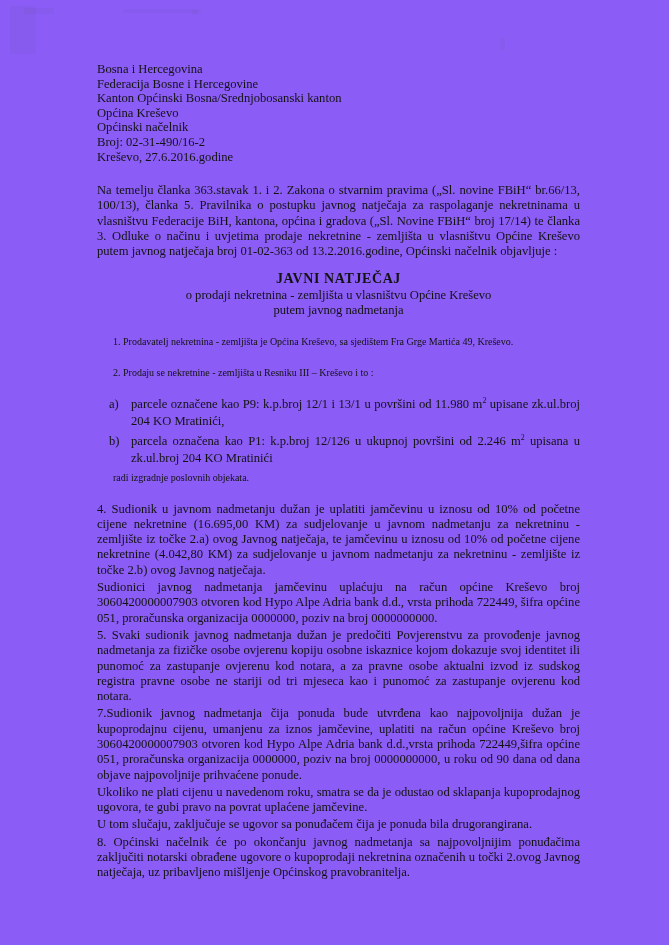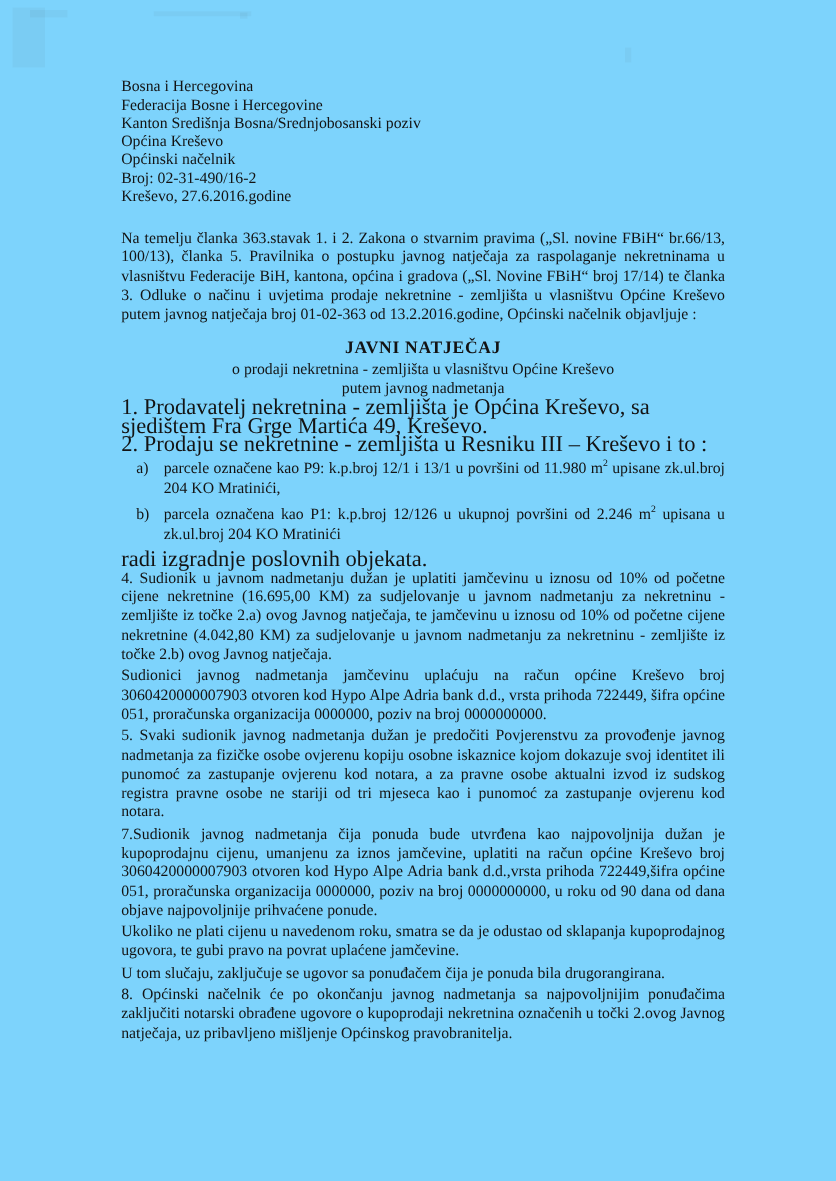--- a/index.html
+++ b/index.html
@@ -11,21 +11,21 @@
     width: 669px;
     height: 945px;
     font-family: "Liberation Serif", "DejaVu Serif", serif;
     color: #131313;
     overflow: hidden;
     position: relative;
   }
   #page {
     position: absolute;
     inset: 0;
-    background: #7dd3fc;
+    background: #8b5cf6;
     text-decoration: underline;
   }
   
   .speckle {
     position: absolute;
     opacity: 0.05;
     background: #555;
     pointer-events: none;
   }
   .s1 { left: 10px; top: 6px; width: 26px; height: 48px; }
@@ -66,25 +66,25 @@
     font-weight: bold;
     letter-spacing: 0.6px;
     line-height: 18px;
   }
   .title-sub {
     font-size: 12.6px;
     line-height: 15px;
   }
 
   .list-item {
-    font-size: 18px;
+    font-size: 10px;
     line-height: 15.3px;
     text-align: justify;
     text-justify: inter-word;
-    margin: 0;
+    margin: 16px;
   }
   .no-justify { text-align: left; }
 
   .sub-list {
     margin: 2px 0 2px 0;
     padding: 0;
     list-style: none;
   }
   .sub-item {
     display: flex;
@@ -118,21 +118,21 @@
   <div class="speckle s2"></div>
   <div class="speckle s3"></div>
   <div class="speckle s4"></div>
   <div class="speckle s5"></div>
 
   <div class="doc">
 
     <div class="header-block">
       <div>Bosna i Hercegovina</div>
       <div>Federacija Bosne i Hercegovine</div>
-      <div>Kanton Središnja Bosna/Srednjobosanski poziv</div>
+      <div>Kanton Općinski Bosna/Srednjobosanski kanton</div>
       <div>Općina Kreševo</div>
       <div>Općinski načelnik</div>
       <div>Broj: 02-31-490/16-2</div>
       <div>Kreševo, 27.6.2016.godine</div>
     </div>
 
     <p class="para intro">Na temelju članka 363.stavak 1. i 2. Zakona o stvarnim pravima („Sl. novine FBiH“ br.66/13, 100/13), članka 5. Pravilnika o postupku javnog natječaja za raspolaganje nekretninama u vlasništvu Federacije BiH, kantona, općina i gradova („Sl. Novine FBiH“ broj 17/14) te članka 3. Odluke o načinu i uvjetima prodaje nekretnine - zemljišta u vlasništvu Općine Kreševo putem javnog natječaja broj 01-02-363 od 13.2.2016.godine, Općinski načelnik objavljuje :</p>
 
     <div class="title-wrap">
       <div class="title-main">JAVNI  NATJEČAJ</div>

